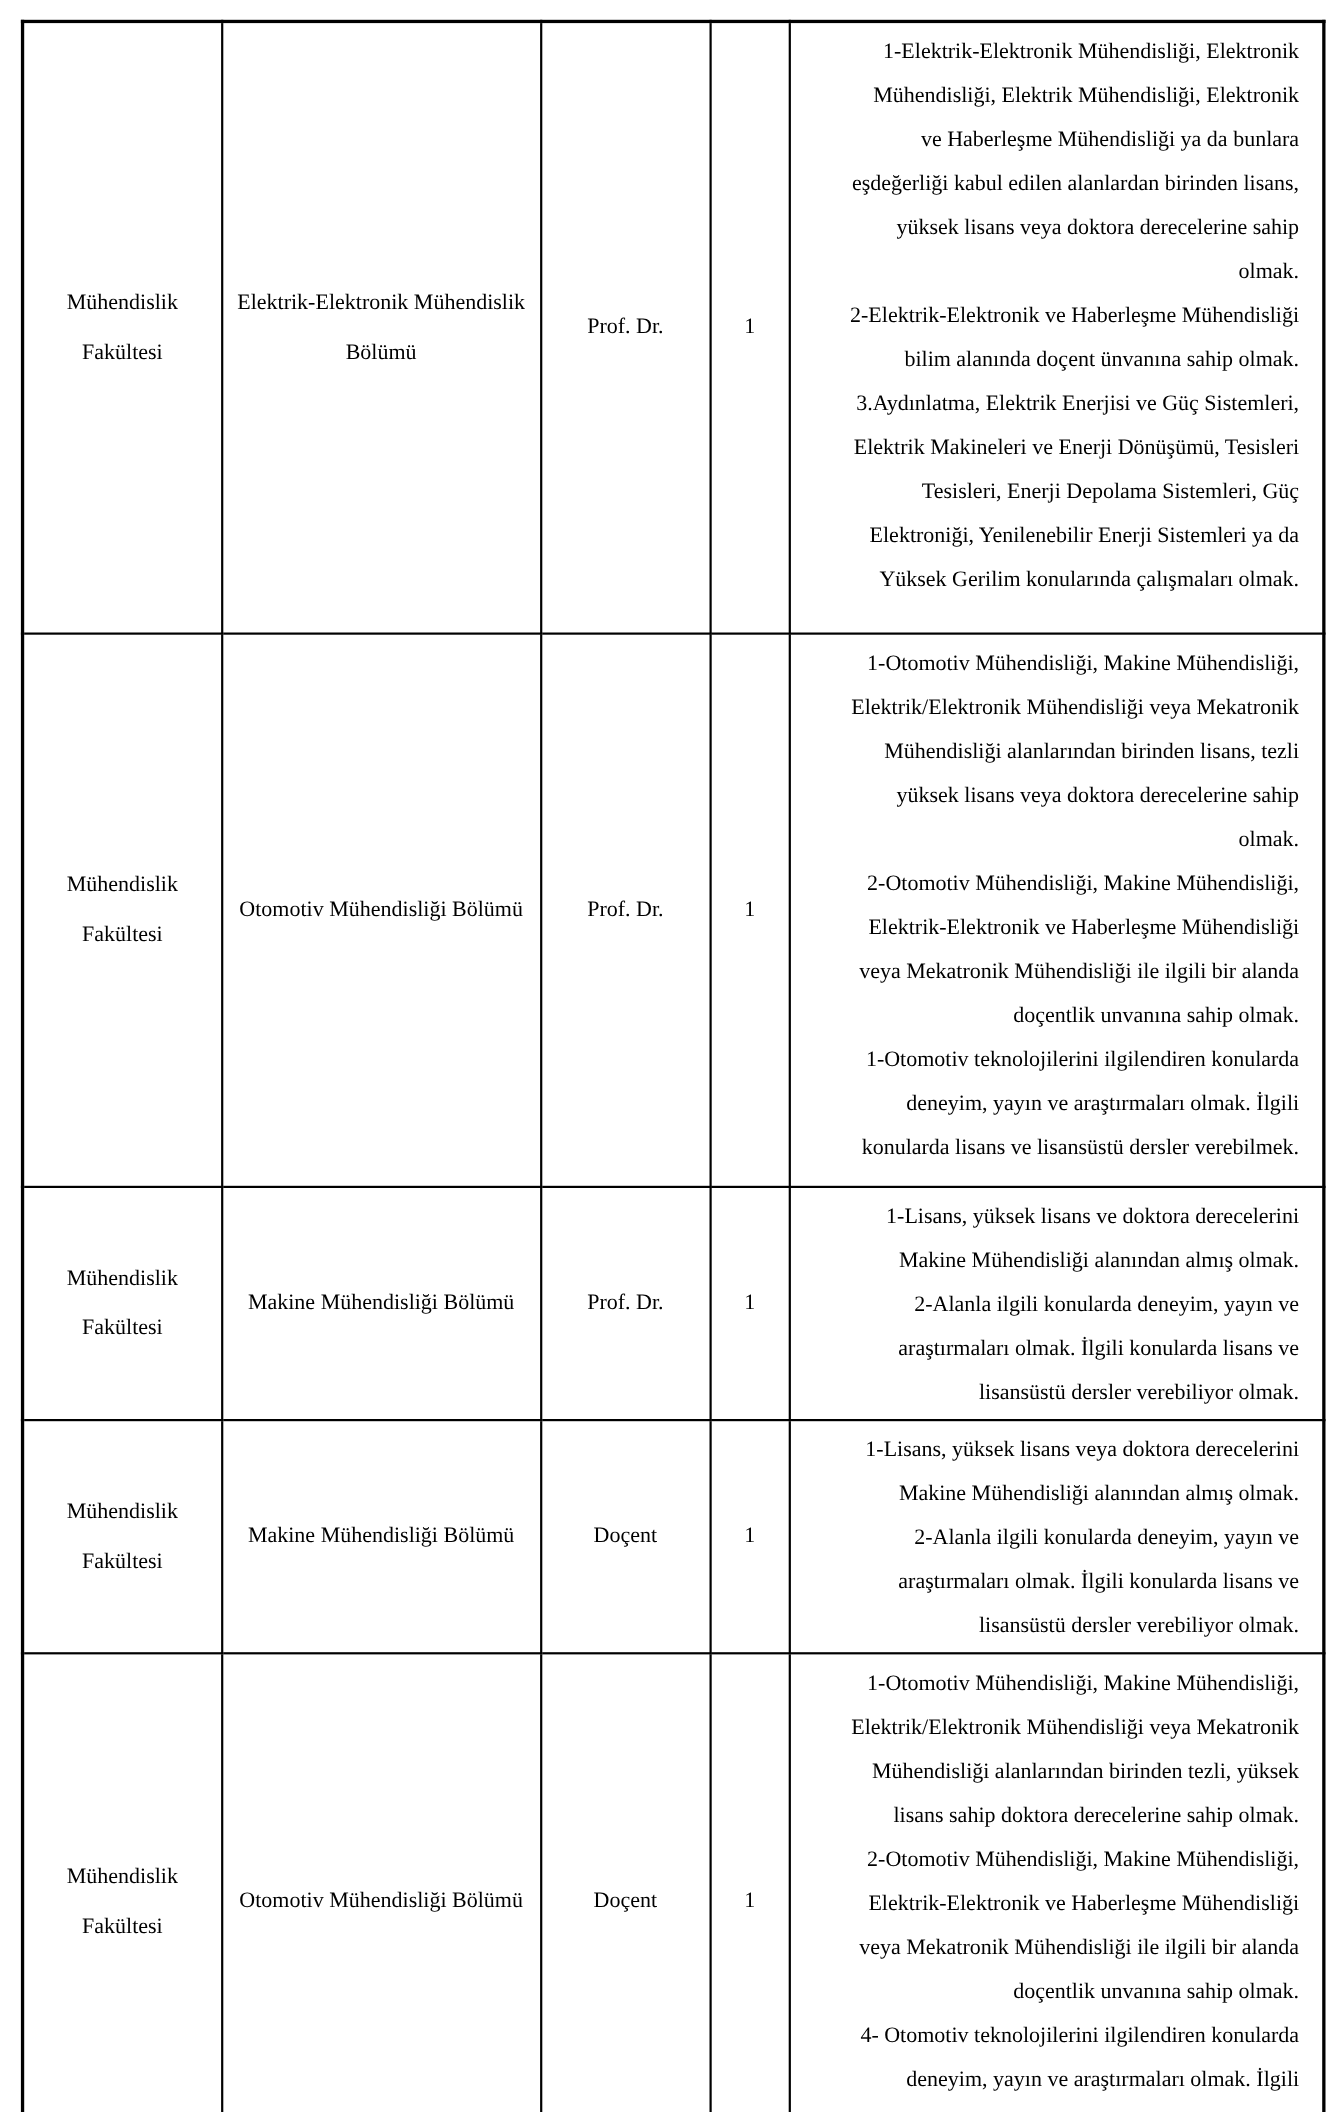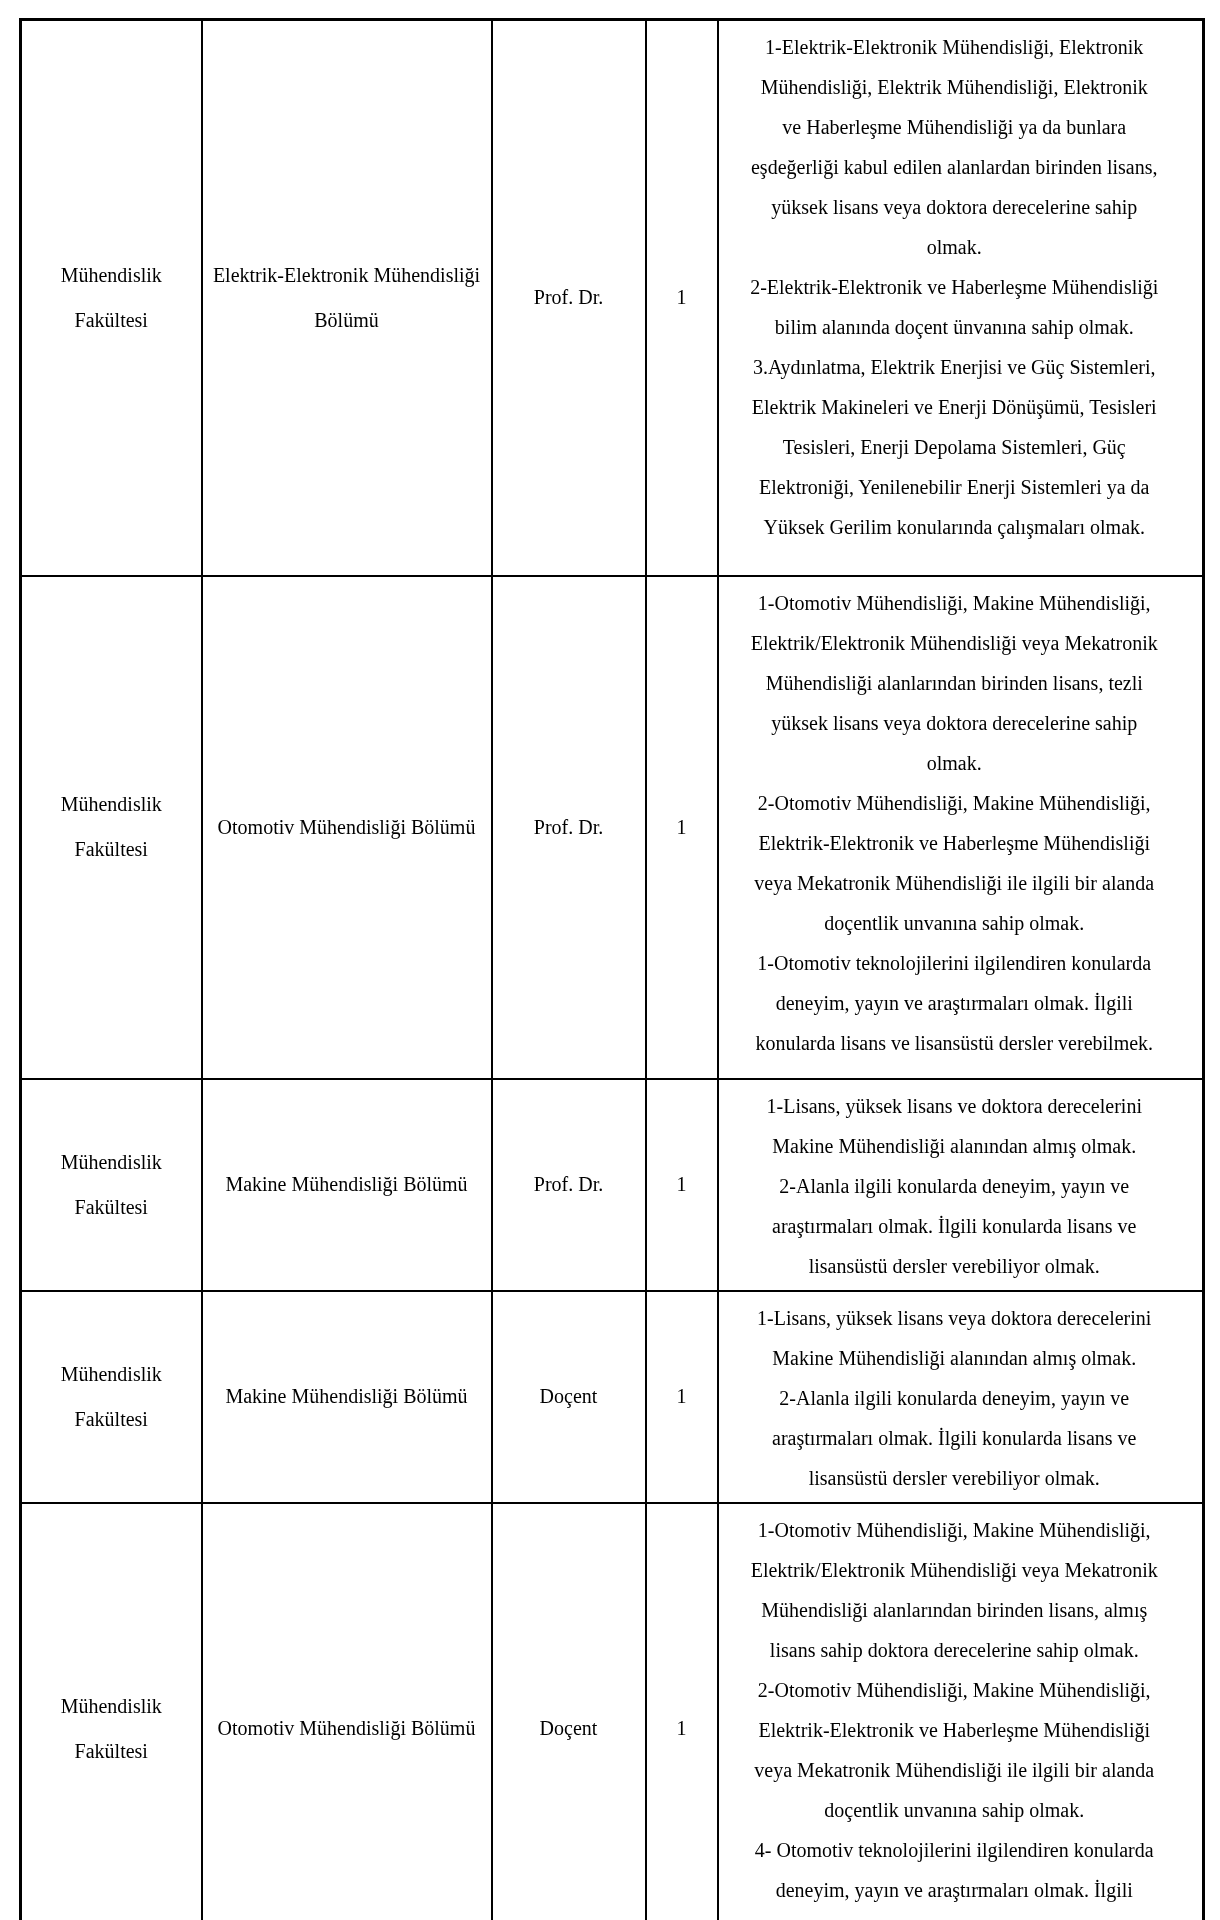--- a/index.html
+++ b/index.html
@@ -43,21 +43,21 @@
     padding: 0;
     overflow: hidden;
   }
   td.center {
     text-align: center;
     line-height: 45px;
     padding: 0 10px;
   }
   td.req {
     vertical-align: top;
-    text-align: center;
+    text-align: right;
     padding: 6px 21px 4px 9px;
   }
   .req-line {
     line-height: 40px;
     white-space: nowrap;
   }
   tr.row-1 { height: 556px; }
   tr.row-2 { height: 503px; }
   tr.row-3 { height: 201px; }
   tr.row-4 { height: 200px; }
@@ -71,21 +71,21 @@
     <colgroup>
       <col class="c-faculty">
       <col class="c-department">
       <col class="c-title">
       <col class="c-count">
       <col class="c-req">
     </colgroup>
     <tbody id="table-body">
         <tr class="row-1">
     <td class="cell center">Mühendislik Fakültesi</td>
-    <td class="cell center">Elektrik-Elektronik Mühendisliği Bölümü</td>
+    <td class="cell center">Elektrik-Elektronik Mühendislik Bölümü</td>
     <td class="cell center">Prof. Dr.</td>
     <td class="cell center">1</td>
     <td class="cell req">
             <div class="req-line">1-Elektrik-Elektronik Mühendisliği, Elektronik</div>
             <div class="req-line">Mühendisliği, Elektrik Mühendisliği, Elektronik</div>
             <div class="req-line">ve Haberleşme Mühendisliği ya da bunlara</div>
             <div class="req-line">eşdeğerliği kabul edilen alanlardan birinden lisans,</div>
             <div class="req-line">yüksek lisans veya doktora derecelerine sahip</div>
             <div class="req-line">olmak.</div>
             <div class="req-line">2-Elektrik-Elektronik ve Haberleşme Mühendisliği</div>
@@ -144,21 +144,21 @@
           </td>
   </tr>
         <tr class="row-5">
     <td class="cell center">Mühendislik Fakültesi</td>
     <td class="cell center">Otomotiv Mühendisliği Bölümü</td>
     <td class="cell center">Doçent</td>
     <td class="cell center">1</td>
     <td class="cell req">
             <div class="req-line">1-Otomotiv Mühendisliği, Makine Mühendisliği,</div>
             <div class="req-line">Elektrik/Elektronik Mühendisliği veya Mekatronik</div>
-            <div class="req-line">Mühendisliği alanlarından birinden lisans, almış</div>
+            <div class="req-line">Mühendisliği alanlarından birinden tezli, yüksek</div>
             <div class="req-line">lisans sahip doktora derecelerine sahip olmak.</div>
             <div class="req-line">2-Otomotiv Mühendisliği, Makine Mühendisliği,</div>
             <div class="req-line">Elektrik-Elektronik ve Haberleşme Mühendisliği</div>
             <div class="req-line">veya Mekatronik Mühendisliği ile ilgili bir alanda</div>
             <div class="req-line">doçentlik unvanına sahip olmak.</div>
             <div class="req-line">4- Otomotiv teknolojilerini ilgilendiren konularda</div>
             <div class="req-line">deneyim, yayın ve araştırmaları olmak. İlgili</div>
             <div class="req-line">konularda lisans ve lisansüstü dersler verebilmek.</div>
           </td>
   </tr>

